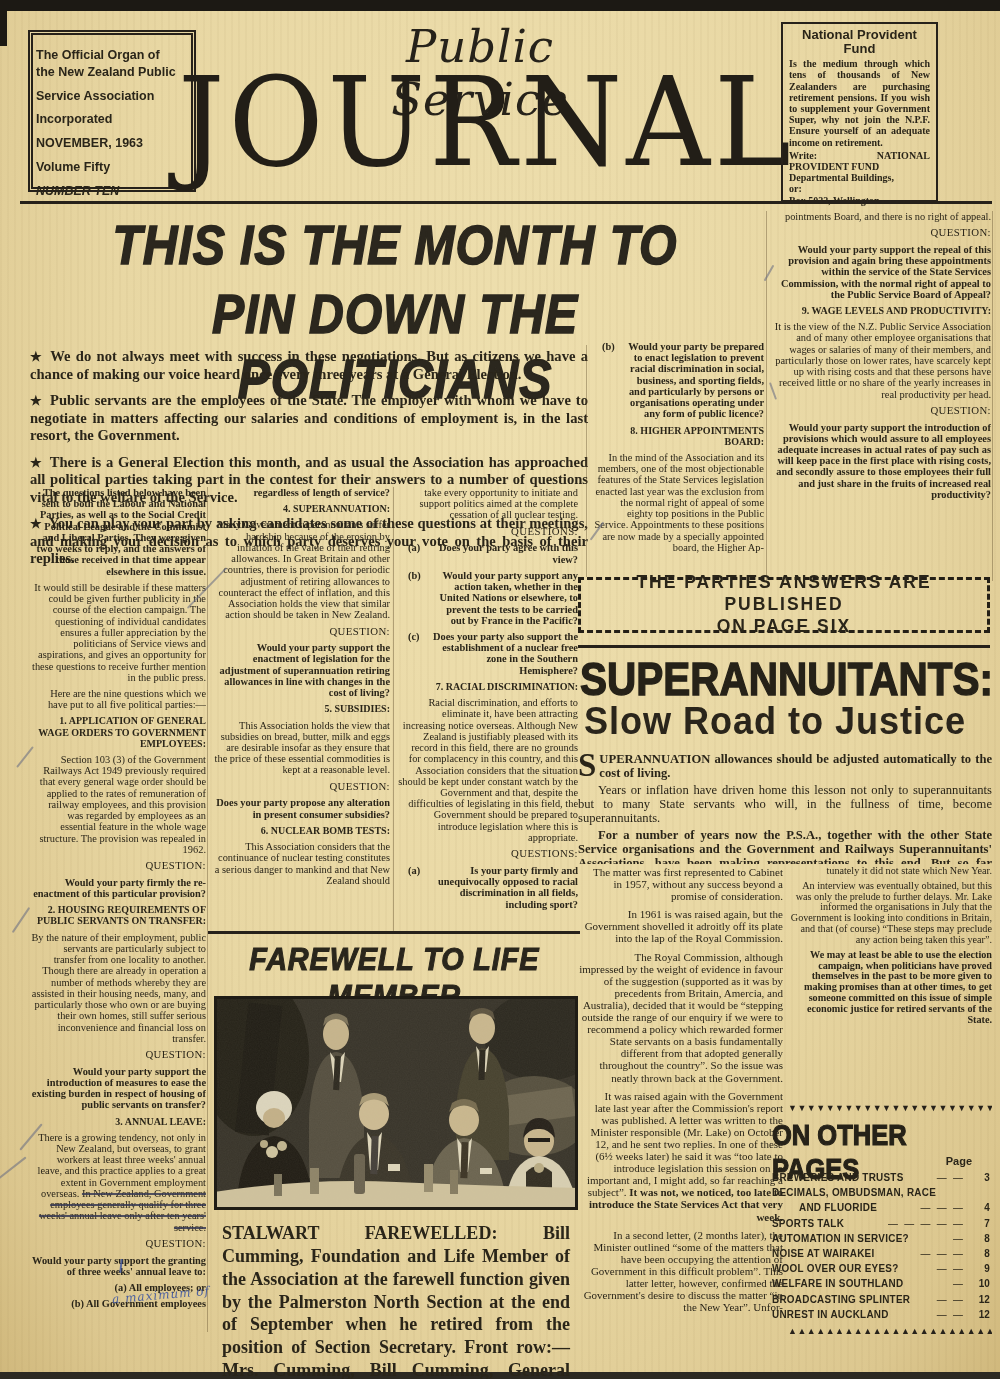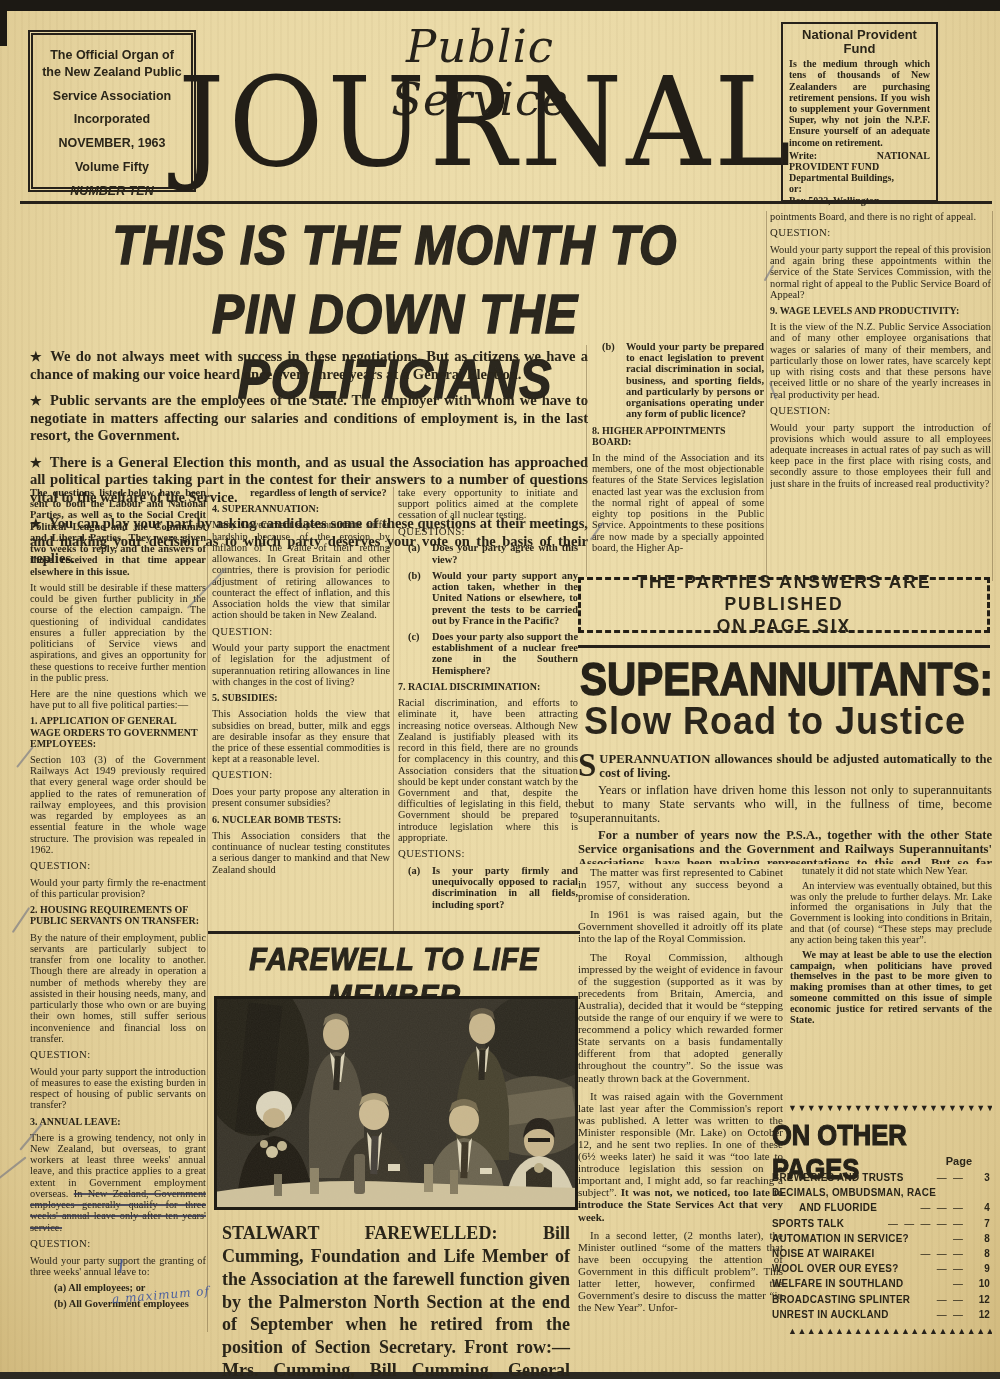--- a/index.html
+++ b/index.html
@@ -8,21 +8,21 @@
     background:
       repeating-linear-gradient(90deg, rgba(120,95,50,.045) 0 2px, rgba(0,0,0,0) 2px 7px),
       radial-gradient(ellipse at 50% 30%, #eedfae 0%, #e8d7a3 55%, #dcc78f 88%, #d0b87c 100%);}
   .abs{position:absolute;}
   .ink{background:#1c1914;}
   .hrule{position:absolute;background:#26211a;}
   .vrule{position:absolute;width:1px;background:rgba(88,68,38,.38);}
 
   
   .mast-left{left:28px;top:30px;width:168px;height:162px;border:2px solid #26211a;box-shadow:0 0 0 1px #e8d7a3 inset, 0 0 0 3px #26211a inset;
-    text-align:center;font-family:"Liberation Sans",sans-serif;font-weight:bold;font-size:12.5px;line-height:1.1;padding-top:14px;box-sizing:border-box;}
+    text-align:left;font-family:"Liberation Sans",sans-serif;font-weight:bold;font-size:12.5px;line-height:1.1;padding-top:14px;box-sizing:border-box;}
   .mast-left div{margin:3px 6px;}
   .mast-left .sp{margin-top:10px;}
   .mast-left .it{font-style:italic;}
   .title-script{left:320px;top:20px;width:320px;text-align:center;font-family:"DejaVu Serif",serif;
     font-style:italic;font-weight:normal;font-size:45px;letter-spacing:1px;color:#26221a;}
   .title-main{left:178px;top:58px;width:588px;text-align:center;font-family:"DejaVu Serif",serif;
     font-size:116px;line-height:1.05;letter-spacing:4px;color:#221e17;transform:scaleY(1.06);transform-origin:top center;}
   .npf{left:781px;top:22px;width:157px;height:180px;border:2px solid #26211a;box-sizing:border-box;padding:4px 6px;
     font-size:10px;line-height:1.12;font-weight:bold;}
   .npf .t{font-family:"Liberation Sans",sans-serif;font-size:13px;line-height:1.05;text-align:center;font-weight:bold;}
@@ -38,24 +38,24 @@
   .head1{top:212px;}
   .head2{top:281px;}
 
   
   .intro{left:30px;top:348px;width:558px;font-size:14.6px;line-height:1.2;font-weight:bold;text-align:justify;}
   .intro p{margin:0 0 9px;}
   .intro .star{margin-right:7px;font-size:13px;}
 
   
   .col{font-size:10.4px;line-height:1.08;text-align:justify;overflow:hidden;}
-  .col p{margin:0 0 5px;}
+  .col p{margin:0 0 5px;text-align:right;}
   .qhead{font-weight:bold;font-size:10px;margin:8px 0 4px;text-align:left;line-height:1.12;}
   .qlabel{margin:5px 0 2px;font-size:10.8px;letter-spacing:.4px;text-align:left;}
-  .answer{font-weight:normal;}
+  .answer{font-weight:bold;}
   .opt{font-weight:bold;padding-left:24px;margin:1px 0 2px;text-align:left;}
   .sub{font-weight:bold;position:relative;padding-left:34px;margin:0 0 4px;}
   .sub .tag{position:absolute;left:10px;top:0;}
   .cont-ind{font-weight:bold;padding-left:38px;text-align:left;}
   .struck{text-decoration:line-through;text-decoration-color:rgba(55,58,84,.85);text-decoration-thickness:1.5px;}
   .col1{left:30px;top:487px;width:176px;height:846px;}
   .col2{left:212px;top:487px;width:178px;height:447px;}
   .col3{left:398px;top:487px;width:180px;height:447px;}
   .col4{left:592px;top:341px;width:172px;height:240px;}
   .colR{left:770px;top:211px;width:221px;height:372px;}

